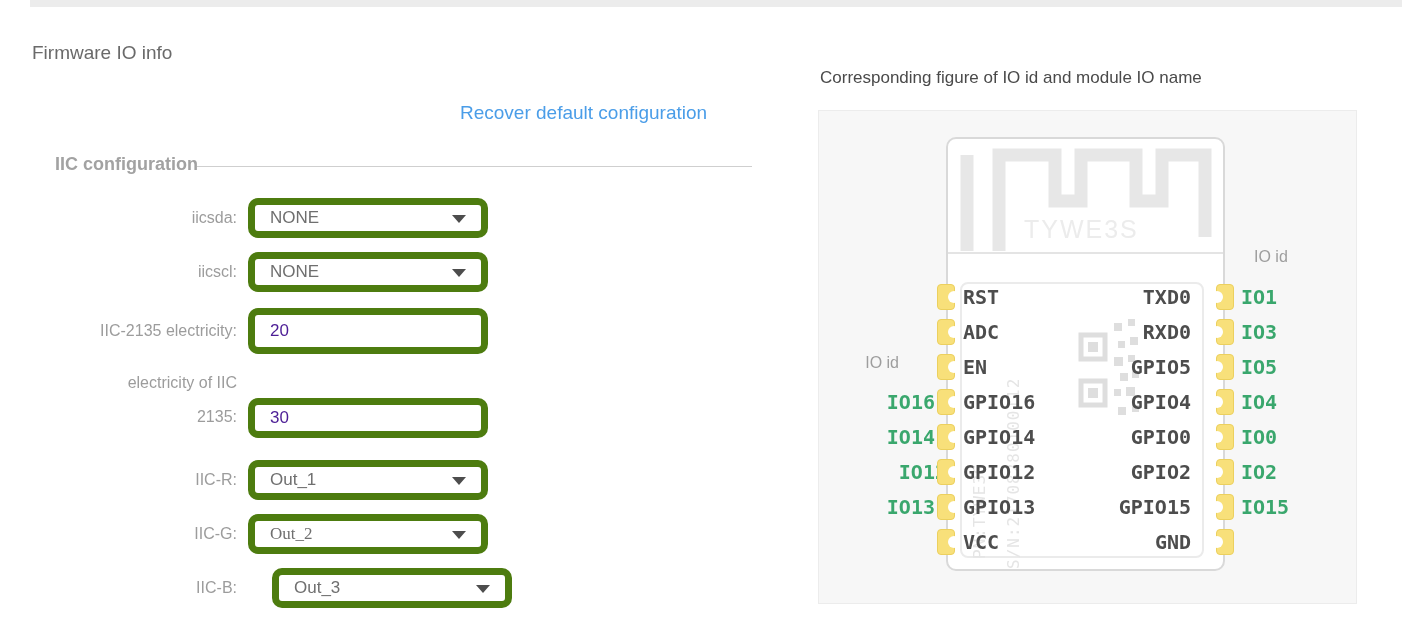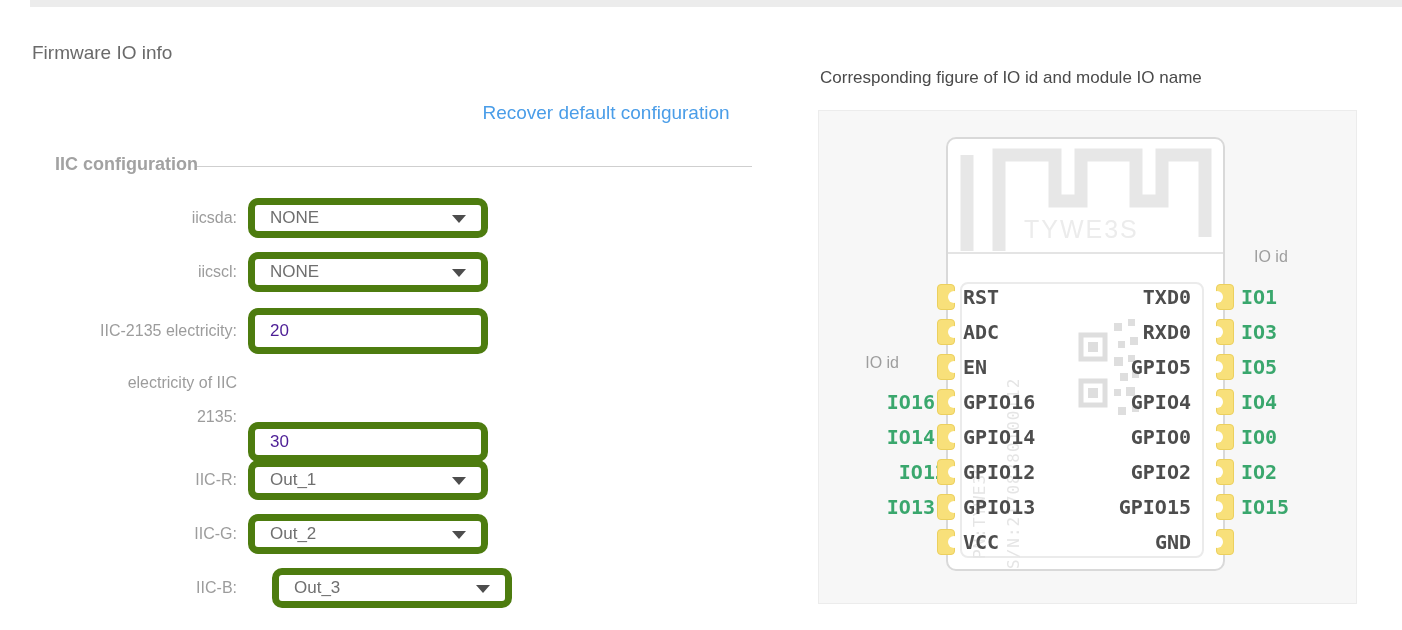--- a/index.html
+++ b/index.html
@@ -5,21 +5,21 @@
   html,body{margin:0;padding:0;background:#fff;}
   #screen{
     position:relative;width:1402px;height:630px;background:#fff;overflow:hidden;
     font-family:"Liberation Sans",sans-serif;
   }
   
   .top-strip{position:absolute;left:30px;top:0;width:1372px;height:7px;background:#ececec;}
 
   
   .page-title{position:absolute;left:32px;top:42px;font-size:19px;color:#6a6a6a;}
-  .recover-link{position:absolute;left:460px;top:102px;width:292px;text-align:center;
+  .recover-link{position:absolute;left:460px;top:102px;width:292px;text-align:left;
     font-size:19px;color:#4a9de8;cursor:pointer;}
   .section-title{position:absolute;left:55px;top:154px;font-size:18px;font-weight:bold;color:#a2a2a2;}
   .section-rule{position:absolute;left:197px;top:166px;width:555px;height:1px;background:#cfcfcf;}
 
   .form-label{position:absolute;left:20px;width:217px;text-align:right;
     font-size:16px;color:#9c9c9c;line-height:22px;}
   .form-label.multiline{white-space:pre-line;line-height:34px;}
 
   .field-box{position:absolute;left:248px;width:240px;background:#fff;
     border:7px solid #4d7c0f;border-radius:10px;box-sizing:border-box;cursor:pointer;}
@@ -92,30 +92,30 @@
       <div class="field-box select" style="top: 252px; height: 40px;">
         <span class="value">NONE</span>
         <div class="caret"></div>
       </div>
       <div class="form-label" style="top: 320px;">IIC-2135 electricity:</div>
       <div class="field-box text" style="top: 308px; height: 46px;">
         <span class="value">20</span>
       </div>
       <div class="form-label multiline" style="top: 366px;">electricity of IIC
 2135:</div>
-      <div class="field-box text" style="top: 398px; height: 40px; margin-top: 24px;">
+      <div class="field-box text" style="top: 398px; height: 40px;">
         <span class="value">30</span>
       </div>
       <div class="form-label" style="top: 469px;">IIC-R:</div>
       <div class="field-box select" style="top: 460px; height: 40px;">
         <span class="value">Out_1</span>
         <div class="caret"></div>
       </div>
       <div class="form-label" style="top: 523px;">IIC-G:</div>
-      <div class="field-box select" style="top: 514px; height: 40px;">
+      <div class="field-box select" style="top: 514px; height: 40px; font-family: Liberation Serif, serif;">
         <span class="value">Out_2</span>
         <div class="caret"></div>
       </div>
       <div class="form-label" style="top: 577px;">IIC-B:</div>
       <div class="field-box select" style="top: 568px; height: 40px; margin-left: 24px;">
         <span class="value">Out_3</span>
         <div class="caret"></div>
       </div>
     </div>
 

